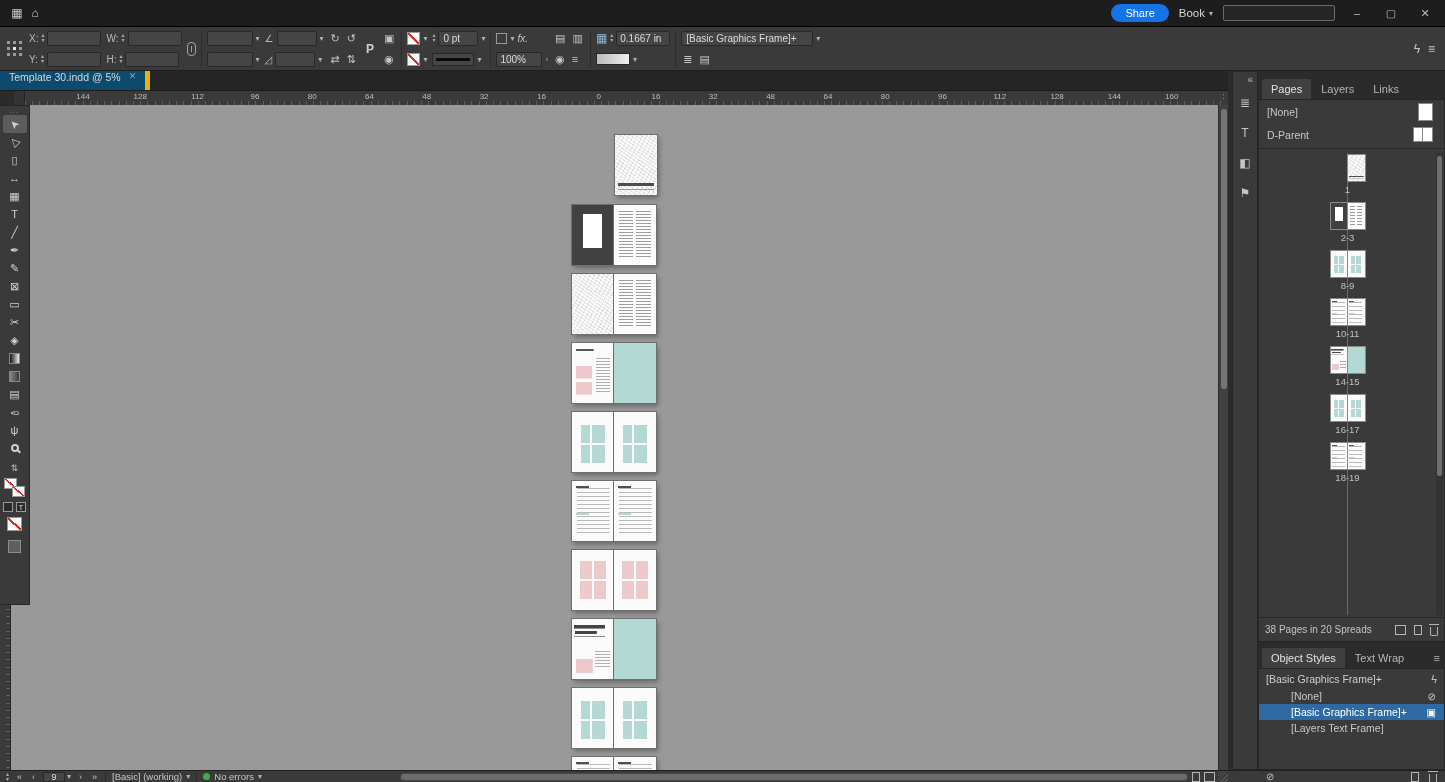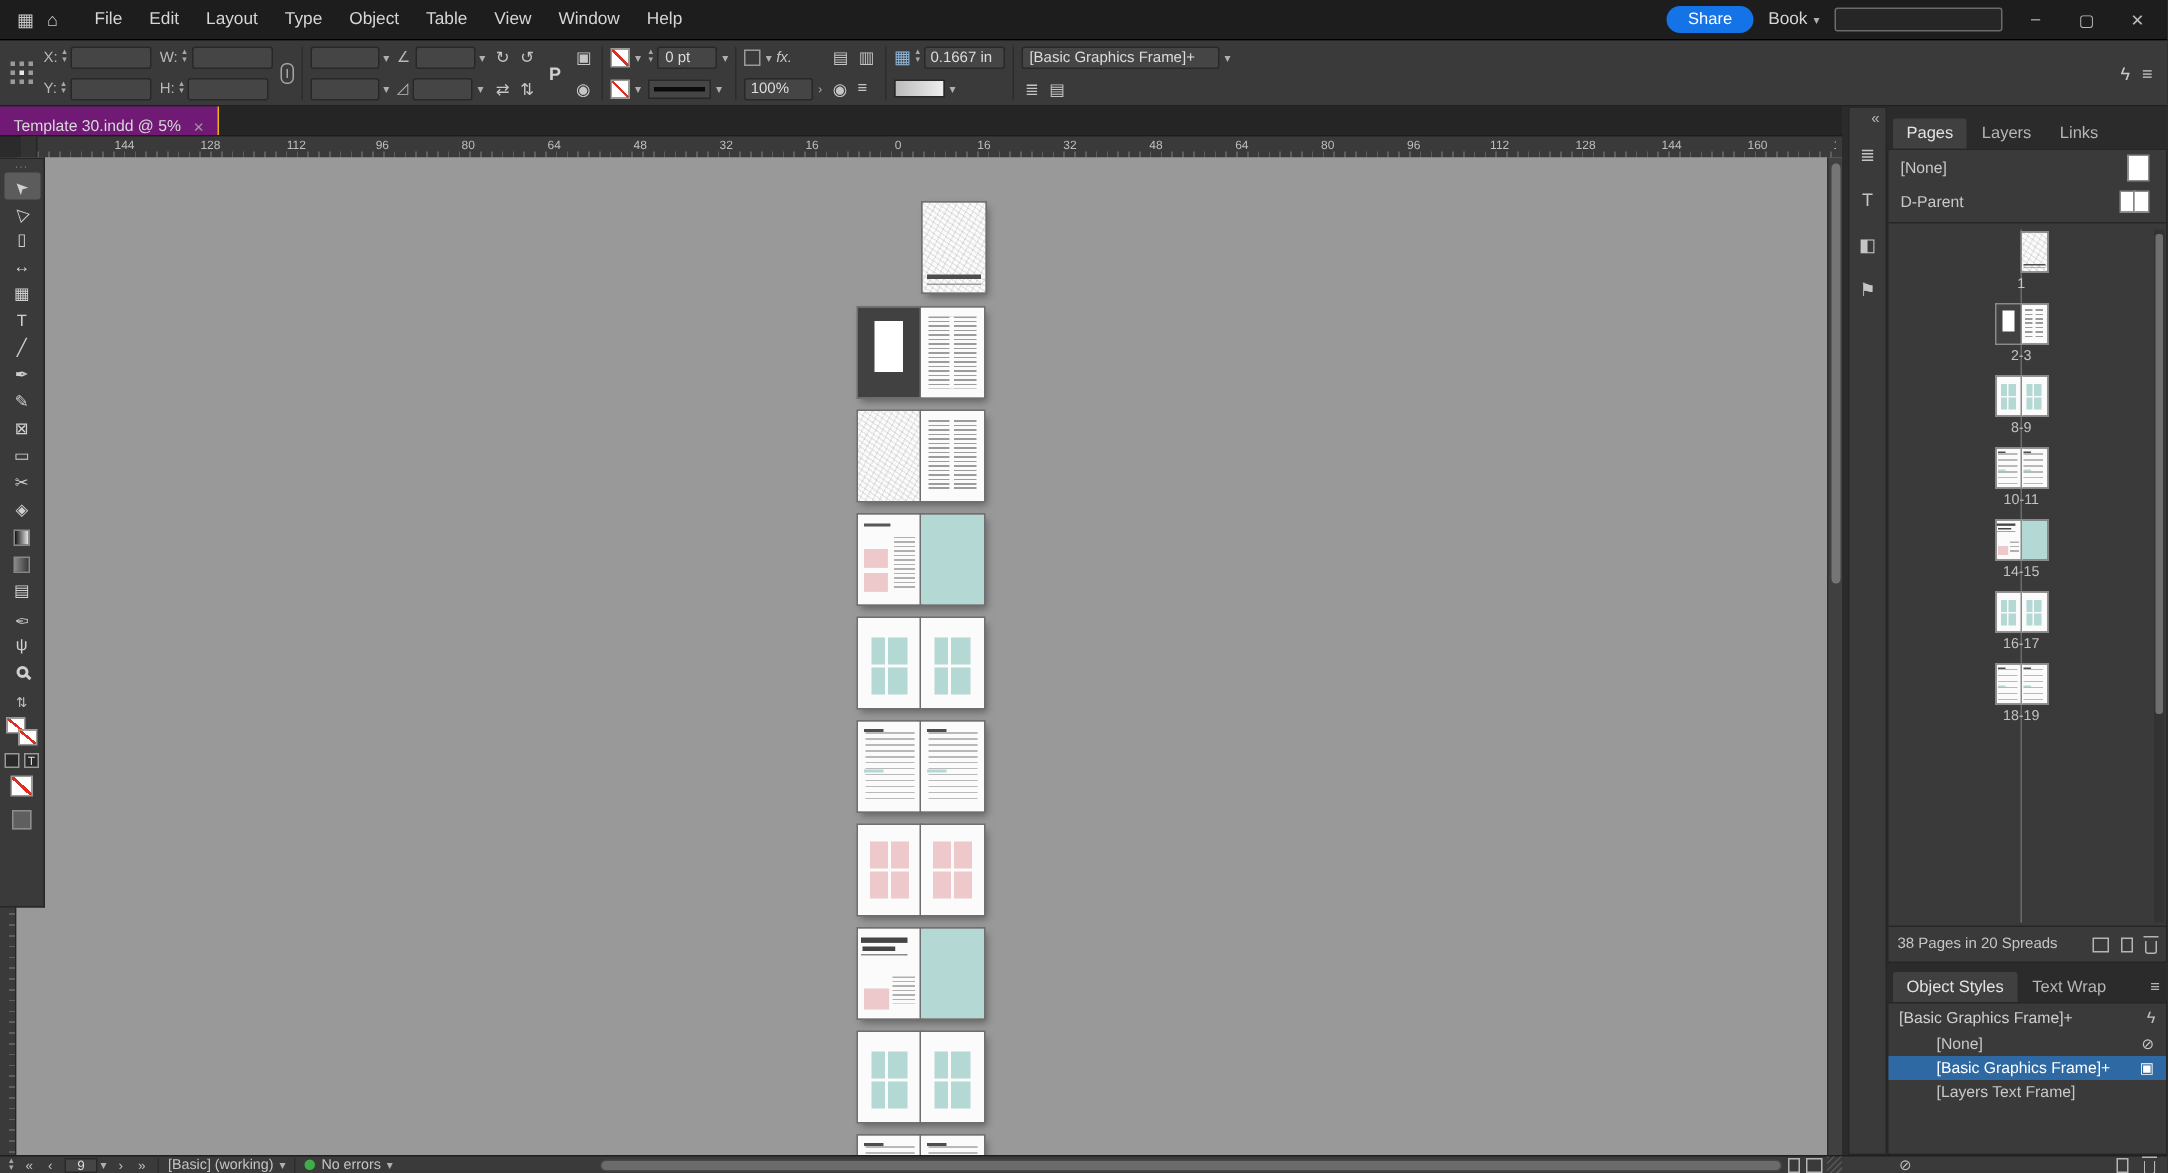--- a/index.html
+++ b/index.html
@@ -45,21 +45,21 @@
   .cornerbox{width:11px;height:11px;border:1px solid #9a9a9a}
   .fxlab{color:#c5c5c5;font-size:10px;font-style:italic}
   .gridic{color:#8fb6d8;font-size:12px}
   .gradprev{width:34px;height:12px;border:1px solid #282828;background:linear-gradient(90deg,#bbb,#eee)}
   .stylesel{width:132px}
   .cb-right{margin-left:auto;display:flex;align-items:center;gap:8px;padding-right:4px}
   .bolt{color:#c9c9c9;font-size:12px}
 
   
   .tabbar{position:absolute;top:71px;left:0;width:1228px;height:20px;background:#252525;border-bottom:1px solid #1c1c1c;display:flex;align-items:flex-end}
-  .doctab{height:19px;background:#701a75;display:flex;align-items:flex-end;gap:8px;padding:0 9px;font-size:10.5px;color:#d8d8d8;border-right:1px solid #eab308}
+  .doctab{height:19px;background:#0c4a6e;display:flex;align-items:flex-start;gap:8px;padding:0 9px;font-size:10.5px;color:#d8d8d8;border-right:5px solid #eab308}
   .tabclose{color:#9d9d9d;font-size:9px}
   .hruler{position:absolute;top:91px;left:14px;width:1218px;height:32px;background:#3a3a3a;border-bottom:1px solid #262626}
   .rulcorner{position:absolute;left:0;top:0;width:11px;height:14px;background:#333;border-right:1px solid #262626}
   #hticks{position:absolute;left:11px;top:0;width:1199px;height:14px;overflow:hidden;
     background:repeating-linear-gradient(90deg,#5e5e5e 0 1px,transparent 1px 7.2px);background-size:100% 4px;background-position:0 100%;background-repeat:no-repeat}
   .tick{position:absolute;top:1px;transform:translateX(-50%);font-size:8px;color:#bdbdbd}
 
   
   .workarea{position:absolute;top:105px;left:0;width:1228px;height:665px;background:#999}
   .vruler{position:absolute;left:0;top:0;width:11px;height:665px;background:#3a3a3a;border-right:1px solid #262626;
@@ -177,31 +177,20 @@
   .ic{color:#bdbdbd;font-size:10px}
 </style>
 </head>
 <body>
 
 <div class="app">
 
   <header class="menubar">
     <span class="appicon">▦</span>
     <span class="appicon">⌂</span>
-    <nav id="menus">
-        <span class="mitem">File</span>
-        <span class="mitem">Edit</span>
-        <span class="mitem">Layout</span>
-        <span class="mitem">Type</span>
-        <span class="mitem">Object</span>
-        <span class="mitem">Table</span>
-        <span class="mitem">View</span>
-        <span class="mitem">Window</span>
-        <span class="mitem">Help</span>
-      </nav>
     <div class="mb-right">
       <button class="share">Share</button>
       <button class="book">
           <span>Book</span>
           <span class="caret">▾</span>
         </button>
       <input class="searchbox" style="">
       <span class="wc">–</span>
       <span class="wc">▢</span>
       <span class="wc">✕</span>

